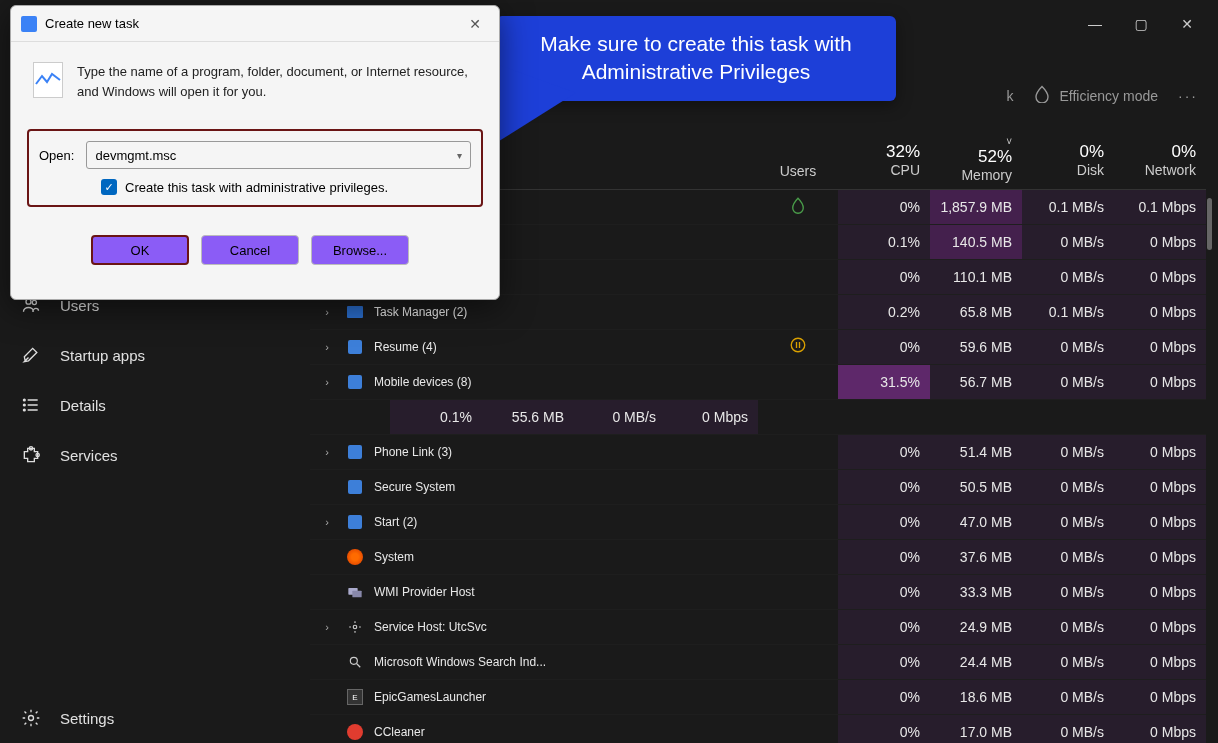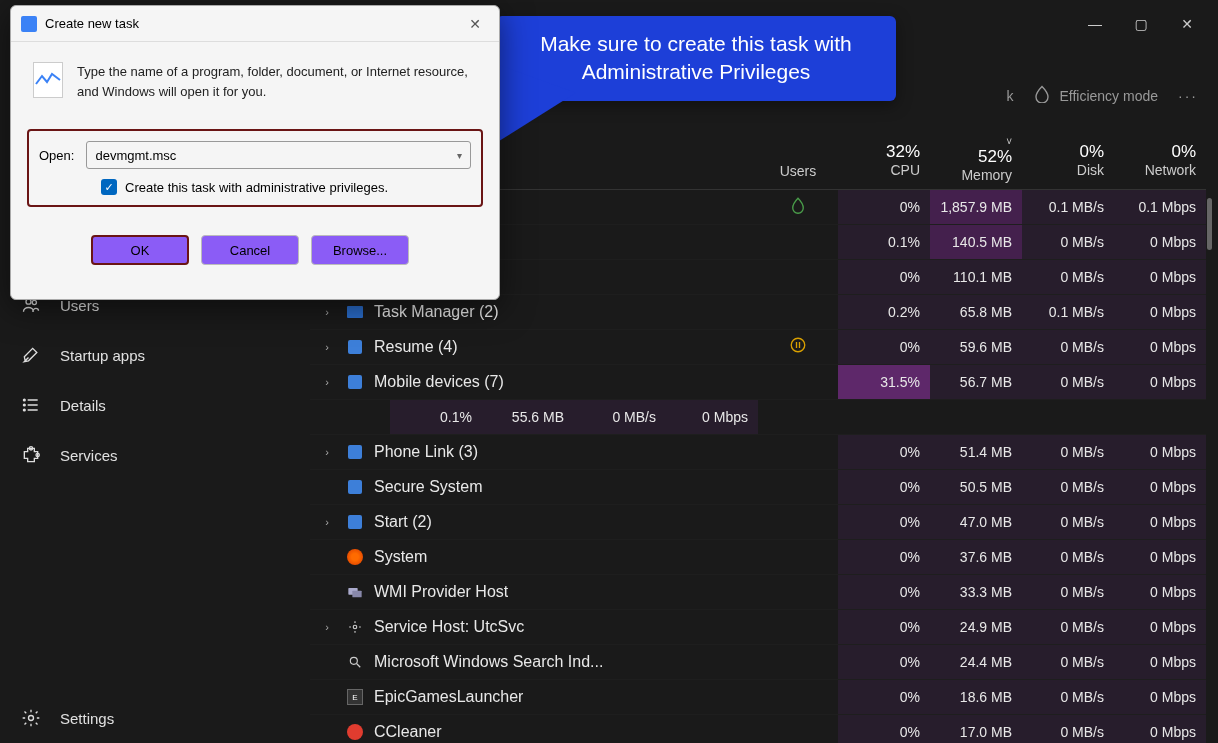--- a/index.html
+++ b/index.html
@@ -27,21 +27,21 @@
 .col-metric { width: 92px; text-align: right; padding: 8px 10px; color: #ccc; display: flex; flex-direction: column; justify-content: center; }
 .metric-val { font-size: 17px; font-weight: 400; color: #fff; }
 .metric-label { font-size: 14px; color: #ccc; }
 .sort-arrow { font-size: 10px; color: #ccc; }
 
 .table-body { }
 .row { display: flex; height: 35px; align-items: center; border-bottom: 1px solid rgba(255,255,255,0.02); }
 .row-name { flex: 1; display: flex; align-items: center; gap: 10px; padding-left: 8px; min-width: 0; }
 .row-chevron { width: 18px; color: #aaa; font-size: 11px; text-align: center; }
 .row-icon { width: 18px; height: 18px; display: flex; align-items: center; justify-content: center; font-size: 14px; }
-.row-label { color: #e8e8e8; font-size: 16px; white-space: nowrap; overflow: hidden; text-overflow: ellipsis; }
+.row-label { color: #e8e8e8; font-size: 12px; white-space: nowrap; overflow: hidden; text-overflow: ellipsis; }
 .row-status { width: 80px; text-align: center; }
 .row-cell { width: 92px; text-align: right; padding-right: 10px; color: #e8e8e8; font-size: 14px; background: rgba(80,40,100,0.25); height: 100%; display: flex; align-items: center; justify-content: flex-end; }
 .row-cell.hot { background: rgba(140,50,160,0.6); }
 .row-cell.hot2 { background: rgba(120,40,140,0.45); }
 
 
 .dialog { position: absolute; left: 10px; top: 5px; width: 490px; height: 295px; background: #f5f5f5; border: 1px solid #aaa; border-radius: 6px; box-shadow: 0 8px 32px rgba(0,0,0,0.5); color: #000; z-index: 100; }
 .dialog-title { height: 36px; display: flex; align-items: center; padding: 0 10px; font-size: 13px; border-bottom: 1px solid #ddd; }
 .dialog-title-icon { width: 16px; height: 16px; margin-right: 8px; background: #3b82f6; border-radius: 2px; }
 .dialog-close { margin-left: auto; font-size: 14px; color: #555; width: 28px; height: 28px; display: flex; align-items: center; justify-content: center; }
@@ -248,21 +248,21 @@
         <div class="row-cell">59.6 MB</div>
         <div class="row-cell">0 MB/s</div>
         <div class="row-cell">0 Mbps</div>
       </div>
       <div class="row">
         <div class="row-name">
           <span class="row-chevron">›</span>
           <span class="row-icon">
             <span class="ic-blue"></span>
           </span>
-          <span class="row-label">Mobile devices (7)</span>
+          <span class="row-label">Mobile devices (8)</span>
         </div>
         <div class="row-status"></div>
         <div class="row-cell hot">31.5%</div>
         <div class="row-cell">56.7 MB</div>
         <div class="row-cell">0 MB/s</div>
         <div class="row-cell">0 Mbps</div>
       </div>
       <div class="row">
         <div class="row-status"></div>
         <div class="row-cell">0.1%</div>

